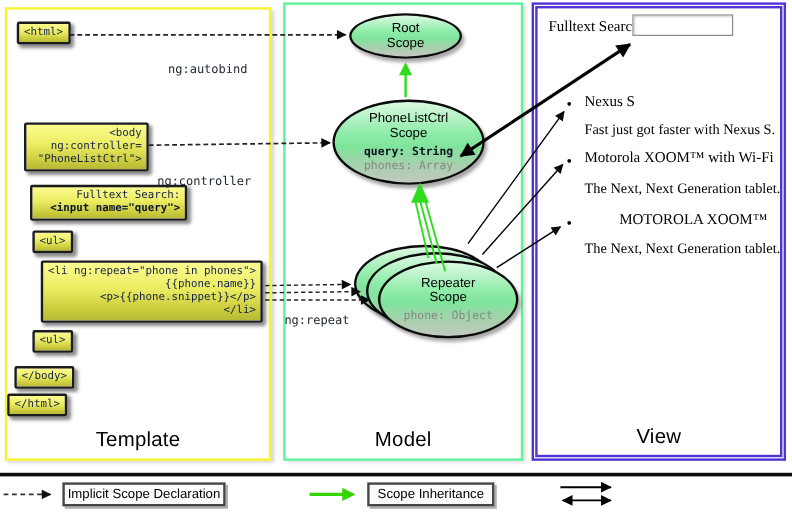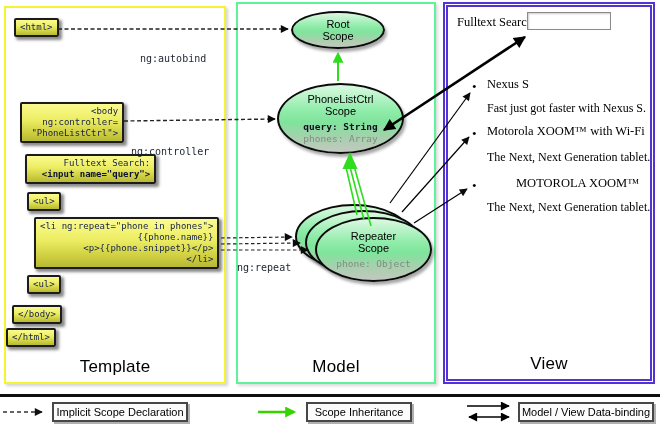--- a/index.html
+++ b/index.html
@@ -210,17 +210,14 @@
 
   <svg class="legend-icon" style="left:464px;top:399px;" width="54" height="26" viewBox="0 0 54 26">
     <defs>
       <marker id="lg-d" viewBox="0 0 10 10" refX="9" refY="5" markerWidth="10" markerHeight="9" orient="auto-start-reverse" markerUnits="userSpaceOnUse">
         <path d="M0 0 L10 5 L0 10 z" fill="#000"></path>
       </marker>
     </defs>
     <line x1="3" y1="7" x2="45" y2="7" stroke="#000" stroke-width="1.6" marker-end="url(#lg-d)"></line>
     <line x1="5" y1="18" x2="45" y2="18" stroke="#000" stroke-width="1.6" marker-start="url(#lg-d)" marker-end="url(#lg-d)"></line>
   </svg>
-  <div class="legend-box" style="left:518px;width:136px;">
-    <span>Model / View Data-binding</span>
-  </div>
 
 </div>
 
 </body></html>

